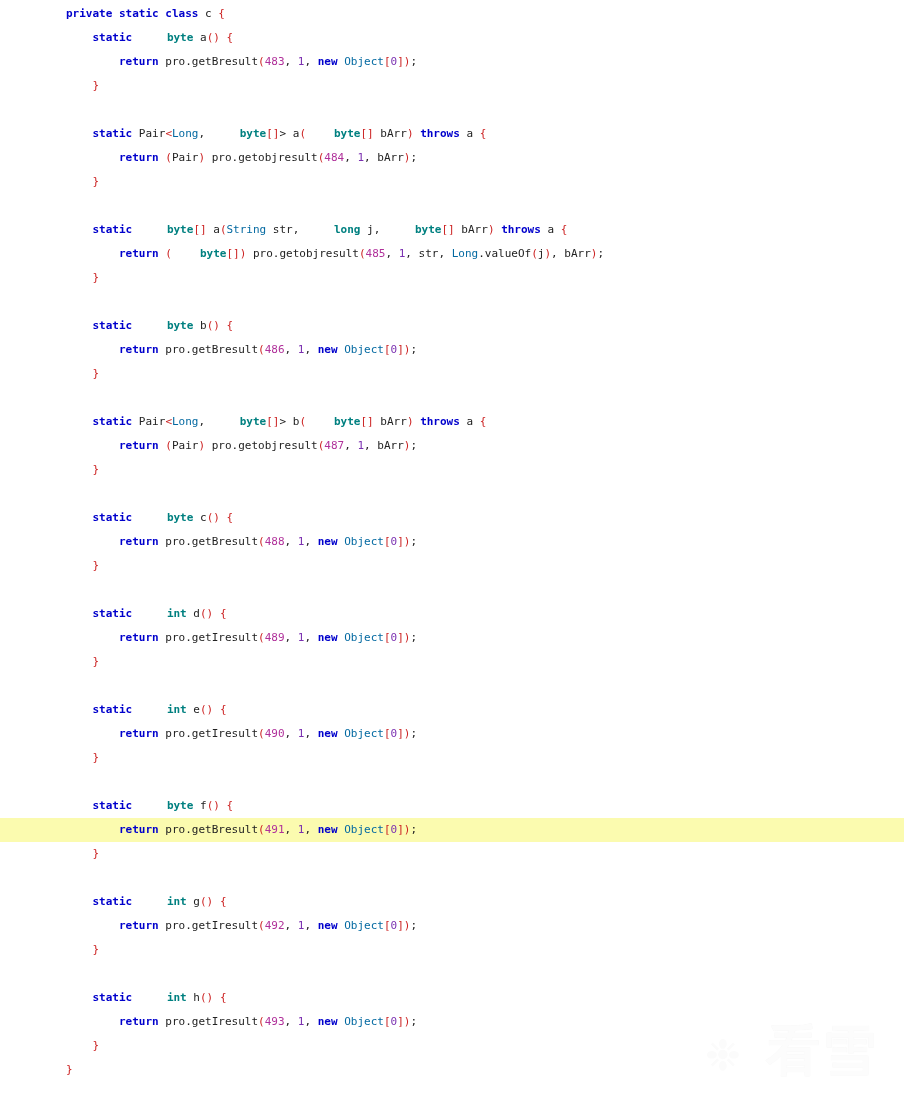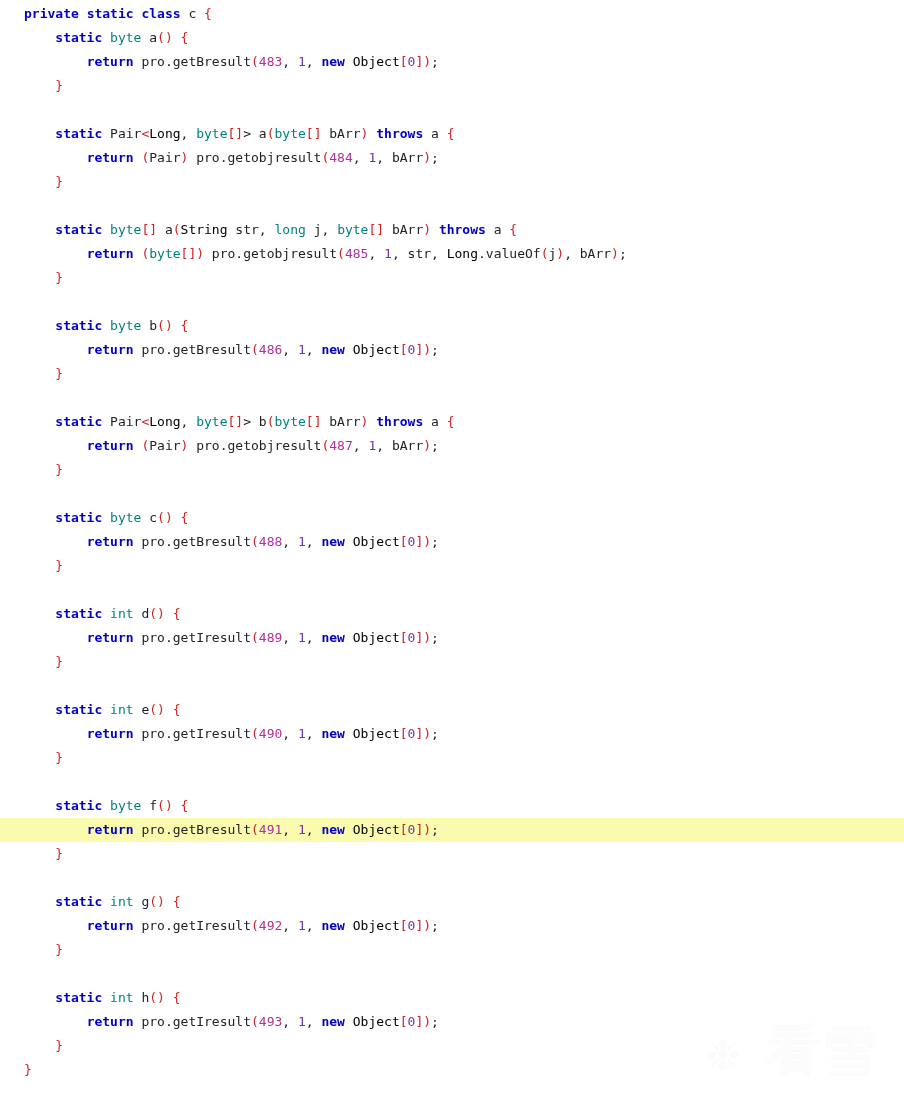--- a/index.html
+++ b/index.html
@@ -21,37 +21,37 @@
     top: 0;
     width: 904px;
     height: 1107px;
     padding-top: 2px;
     box-sizing: border-box;
   }
 
   .code-line {
     height: 24px;
     line-height: 24px;
-    font-size: 13px;
+    font-size: 11px;
     white-space: pre;
-    padding-left: 24px;
+    padding-left: 66px;
     letter-spacing: 0px;
     color: #222222;
   }
   .code-line.highlight {
     background: #fbfbaf;
   }
   .code-line.blank {
     
   }
 
   
   .t-kw      { color: #0000cc; font-weight: bold; }   
-  .t-type    { color: #008080; font-weight: normal; }   
-  .t-cls     { color: #000000; }                      
+  .t-type    { color: #008080; font-weight: bold; margin-left: 28px; }   
+  .t-cls     { color: #0369a1; }                      
   .t-plain   { color: #222222; }                      
   .t-punc    { color: #cc2222; }                      
   .t-num     { color: #b0309a; margin-top: 45px; }                      
   .t-num2    { color: #7a2fb0; }                      
 
   
   #watermark {
     position: absolute;
     right: 8px;
     bottom: 12px;

